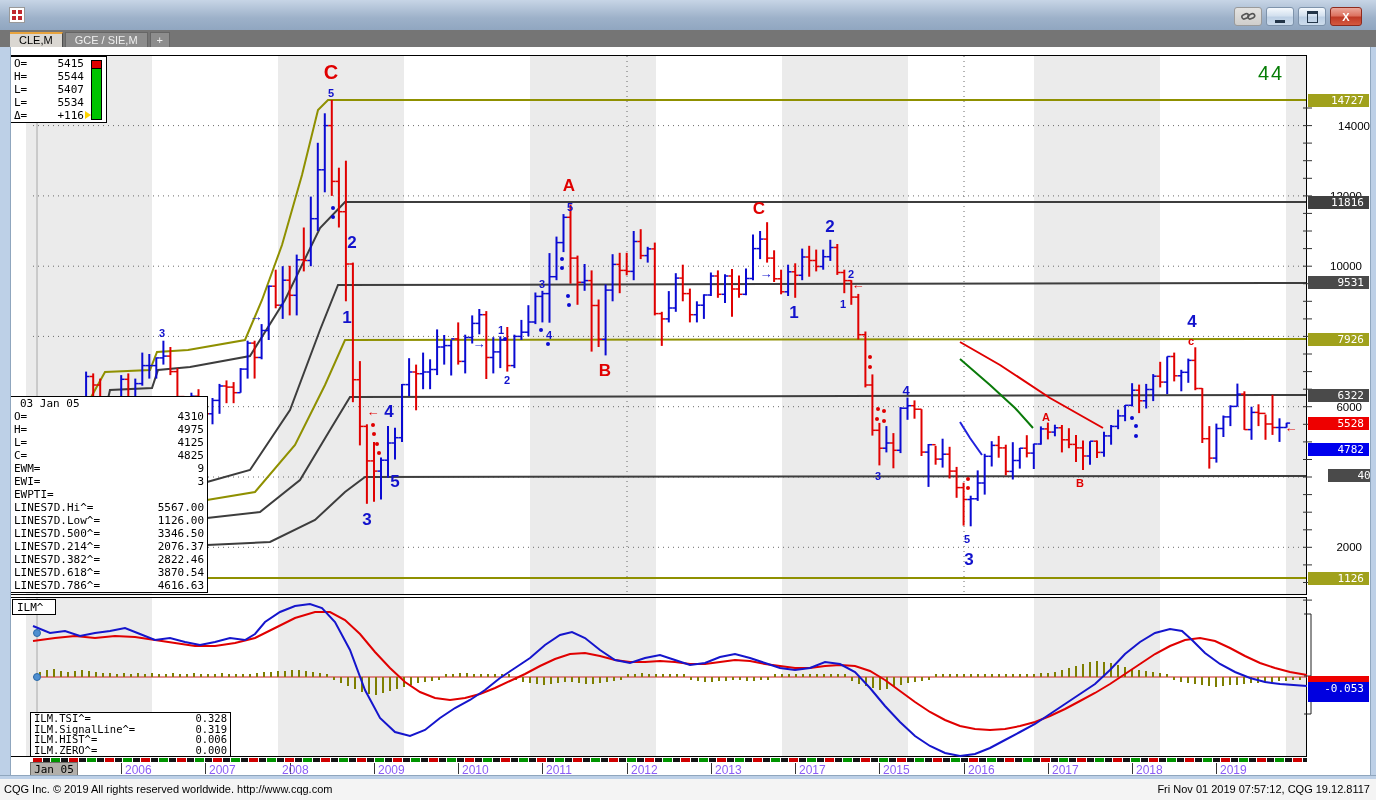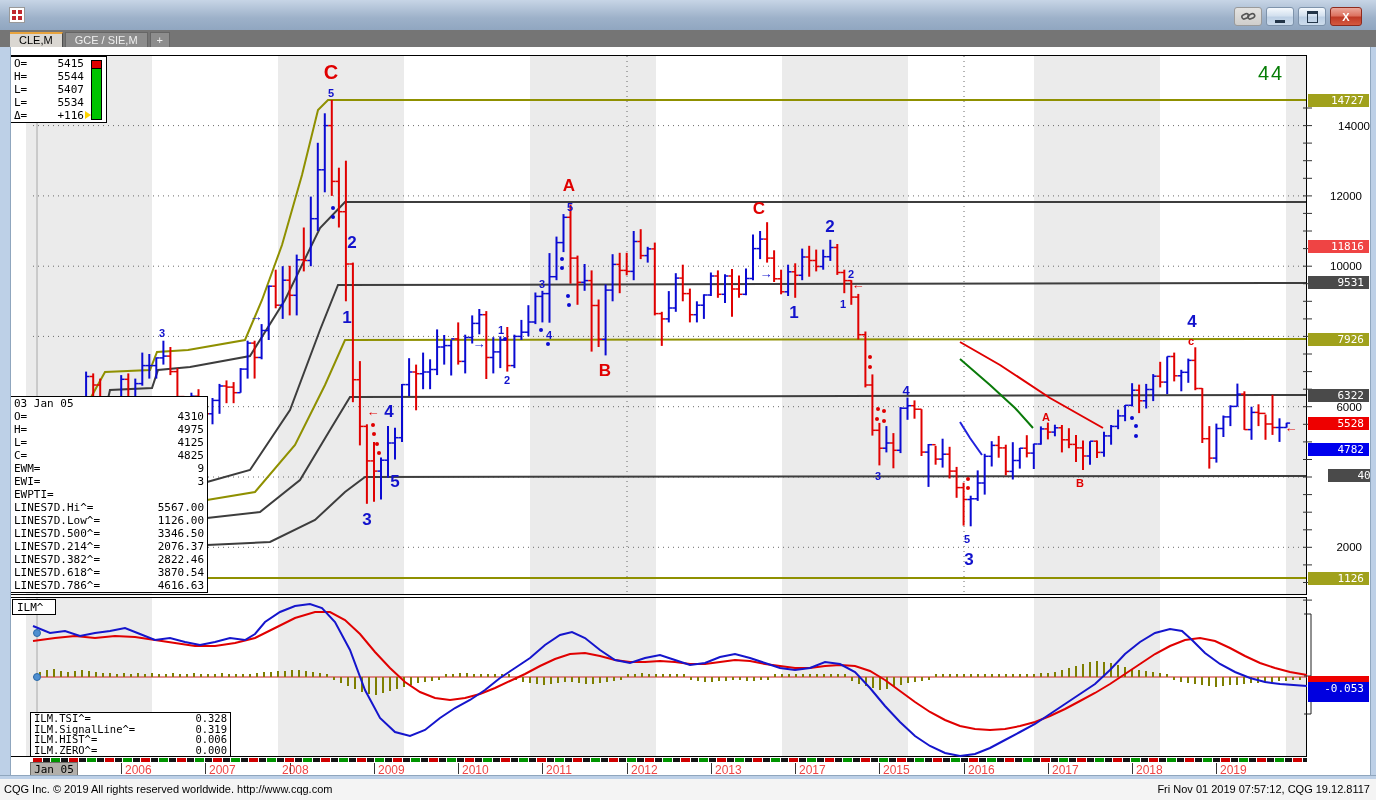--- a/index.html
+++ b/index.html
@@ -41,42 +41,42 @@
   .wl{position:absolute;transform:translate(-50%,-50%);font-weight:bold;z-index:2;}
   .wl.xl{font-size:20px;} .wl.lg{font-size:17px;} .wl.md{font-size:13px;} .wl.sm{font-size:11px;}
   .c-r{color:#e00000;} .c-b{color:#1212cc;}
   .arrow{position:absolute;transform:translate(-50%,-50%);font-weight:bold;font-size:13px;z-index:2;}
   .bars-remaining{position:absolute;left:1258px;top:62px;font-size:20px;color:#067d06;letter-spacing:2px;z-index:2;}
   
   .panel{position:absolute;background:#fff;border:1px solid #000;z-index:3;
     font-family:"DejaVu Sans Mono",monospace;font-size:11px;color:#000;box-sizing:border-box;}
   .prow{display:flex;justify-content:space-between;height:13px;line-height:13px;padding:0 3px;white-space:pre;}
   .prow-sm{height:10.5px;line-height:10.5px;font-size:10.5px;}
-  .pdate{height:13px;line-height:13px;padding:0 3px;}
+  .pdate{height:13px;line-height:13px;padding:0 9px;}
   #quote-panel{left:10px;top:56px;width:97px;height:67px;}
   #quote-rows{width:76px;}
   .qbar{position:absolute;left:80px;top:3px;width:9px;height:58px;background:#00c400;border:1px solid #000;}
   .qbar-red{position:absolute;left:0px;top:0px;width:9px;height:7px;background:#e00000;border-bottom:1px solid #000;}
   .qmark{position:absolute;left:-7px;top:50px;width:0;height:0;border-top:4px solid transparent;
     border-bottom:4px solid transparent;border-left:6px solid #ffd400;}
   #data-panel{left:10px;top:396px;width:198px;height:197px;}
   #ind-label-box{left:12px;top:599px;width:44px;height:16px;line-height:15px;padding-left:4px;}
   #ind-values-panel{left:30px;top:712px;width:201px;height:45px;}
   
   .axis-label{position:absolute;left:1306px;width:56px;text-align:right;font-size:11.5px;color:#000;z-index:2;
     font-family:"Liberation Sans",sans-serif;}
   .badge{position:absolute;left:1308px;width:61px;height:13px;z-index:3;color:#fff;font-size:11px;line-height:13px;
     text-align:right;padding-right:5px;font-family:"DejaVu Sans Mono",monospace;box-sizing:border-box;}
   
   .timeline{position:absolute;left:0;top:757px;width:1376px;height:20px;background:#fff;z-index:3;}
   .session-strip{position:absolute;left:33px;top:1px;width:1274px;height:4px;
     background:repeating-linear-gradient(90deg,#cf0000 0 9px,#ffffff 9px 10px,#141414 10px 17px,#ffffff 17px 18px,
       #009400 18px 27px,#ffffff 27px 28px,#141414 28px 35px,#ffffff 35px 36px);}
   .year-tick{position:absolute;top:6px;width:1px;height:11px;background:#333;}
-  .year-label{position:absolute;top:6px;font-size:12px;color:#ef4444;}
+  .year-label{position:absolute;top:6px;font-size:12px;color:#8b5cf6;}
   .first-box{position:absolute;left:30px;top:5px;width:46px;height:14px;background:#b2afaa;
     border:1px solid #6e6c68;font-size:11px;line-height:14px;text-align:center;
     font-family:"DejaVu Sans Mono",monospace;}
   .statusbar{position:absolute;left:0;top:779px;width:1376px;height:21px;background:#f4f4f4;z-index:5;
     font-size:11px;color:#000;}
   .status-left{position:absolute;left:4px;top:4px;}
   .status-right{position:absolute;right:6px;top:4px;}
 </style>
 </head>
 <body>
@@ -1020,21 +1020,21 @@
     </div>
 </div>
 
 <div id="axis-layer">
     <div class="axis-label" style="top: 120px; padding-left: 8px;">14000</div>
     <div class="axis-label" style="top: 190px;">12000</div>
     <div class="axis-label" style="top: 260px;">10000</div>
     <div class="axis-label" style="top: 401px;">6000</div>
     <div class="axis-label" style="top: 541px;">2000</div>
     <div class="badge" style="top: 94px; background: rgb(160, 161, 28);">14727</div>
-    <div class="badge" style="top: 196px; background: #ef4444; margin-top: 44px;">11816</div>
+    <div class="badge" style="top: 196px; background: #404040;">11816</div>
     <div class="badge" style="top: 276px; background: rgb(74, 74, 74);">9531</div>
     <div class="badge" style="top: 333px; background: rgb(160, 161, 28);">7926</div>
     <div class="badge" style="top: 389px; background: rgb(74, 74, 74);">6322</div>
     <div class="badge" style="top: 417px; background: rgb(238, 0, 0);">5528</div>
     <div class="badge" style="top: 443px; background: rgb(0, 0, 238);">4782</div>
     <div class="badge" style="top: 469px; background: rgb(74, 74, 74); margin-left: 20px;">4037</div>
     <div class="badge" style="top: 572px; background: rgb(160, 161, 28);">1126</div>
     <div class="badge" style="top: 676px; background: rgb(238, 0, 0); height: 12px;"></div>
     <div class="badge" style="top: 682px; background: rgb(0, 0, 224); height: 20px;">-0.053</div>
   </div>

